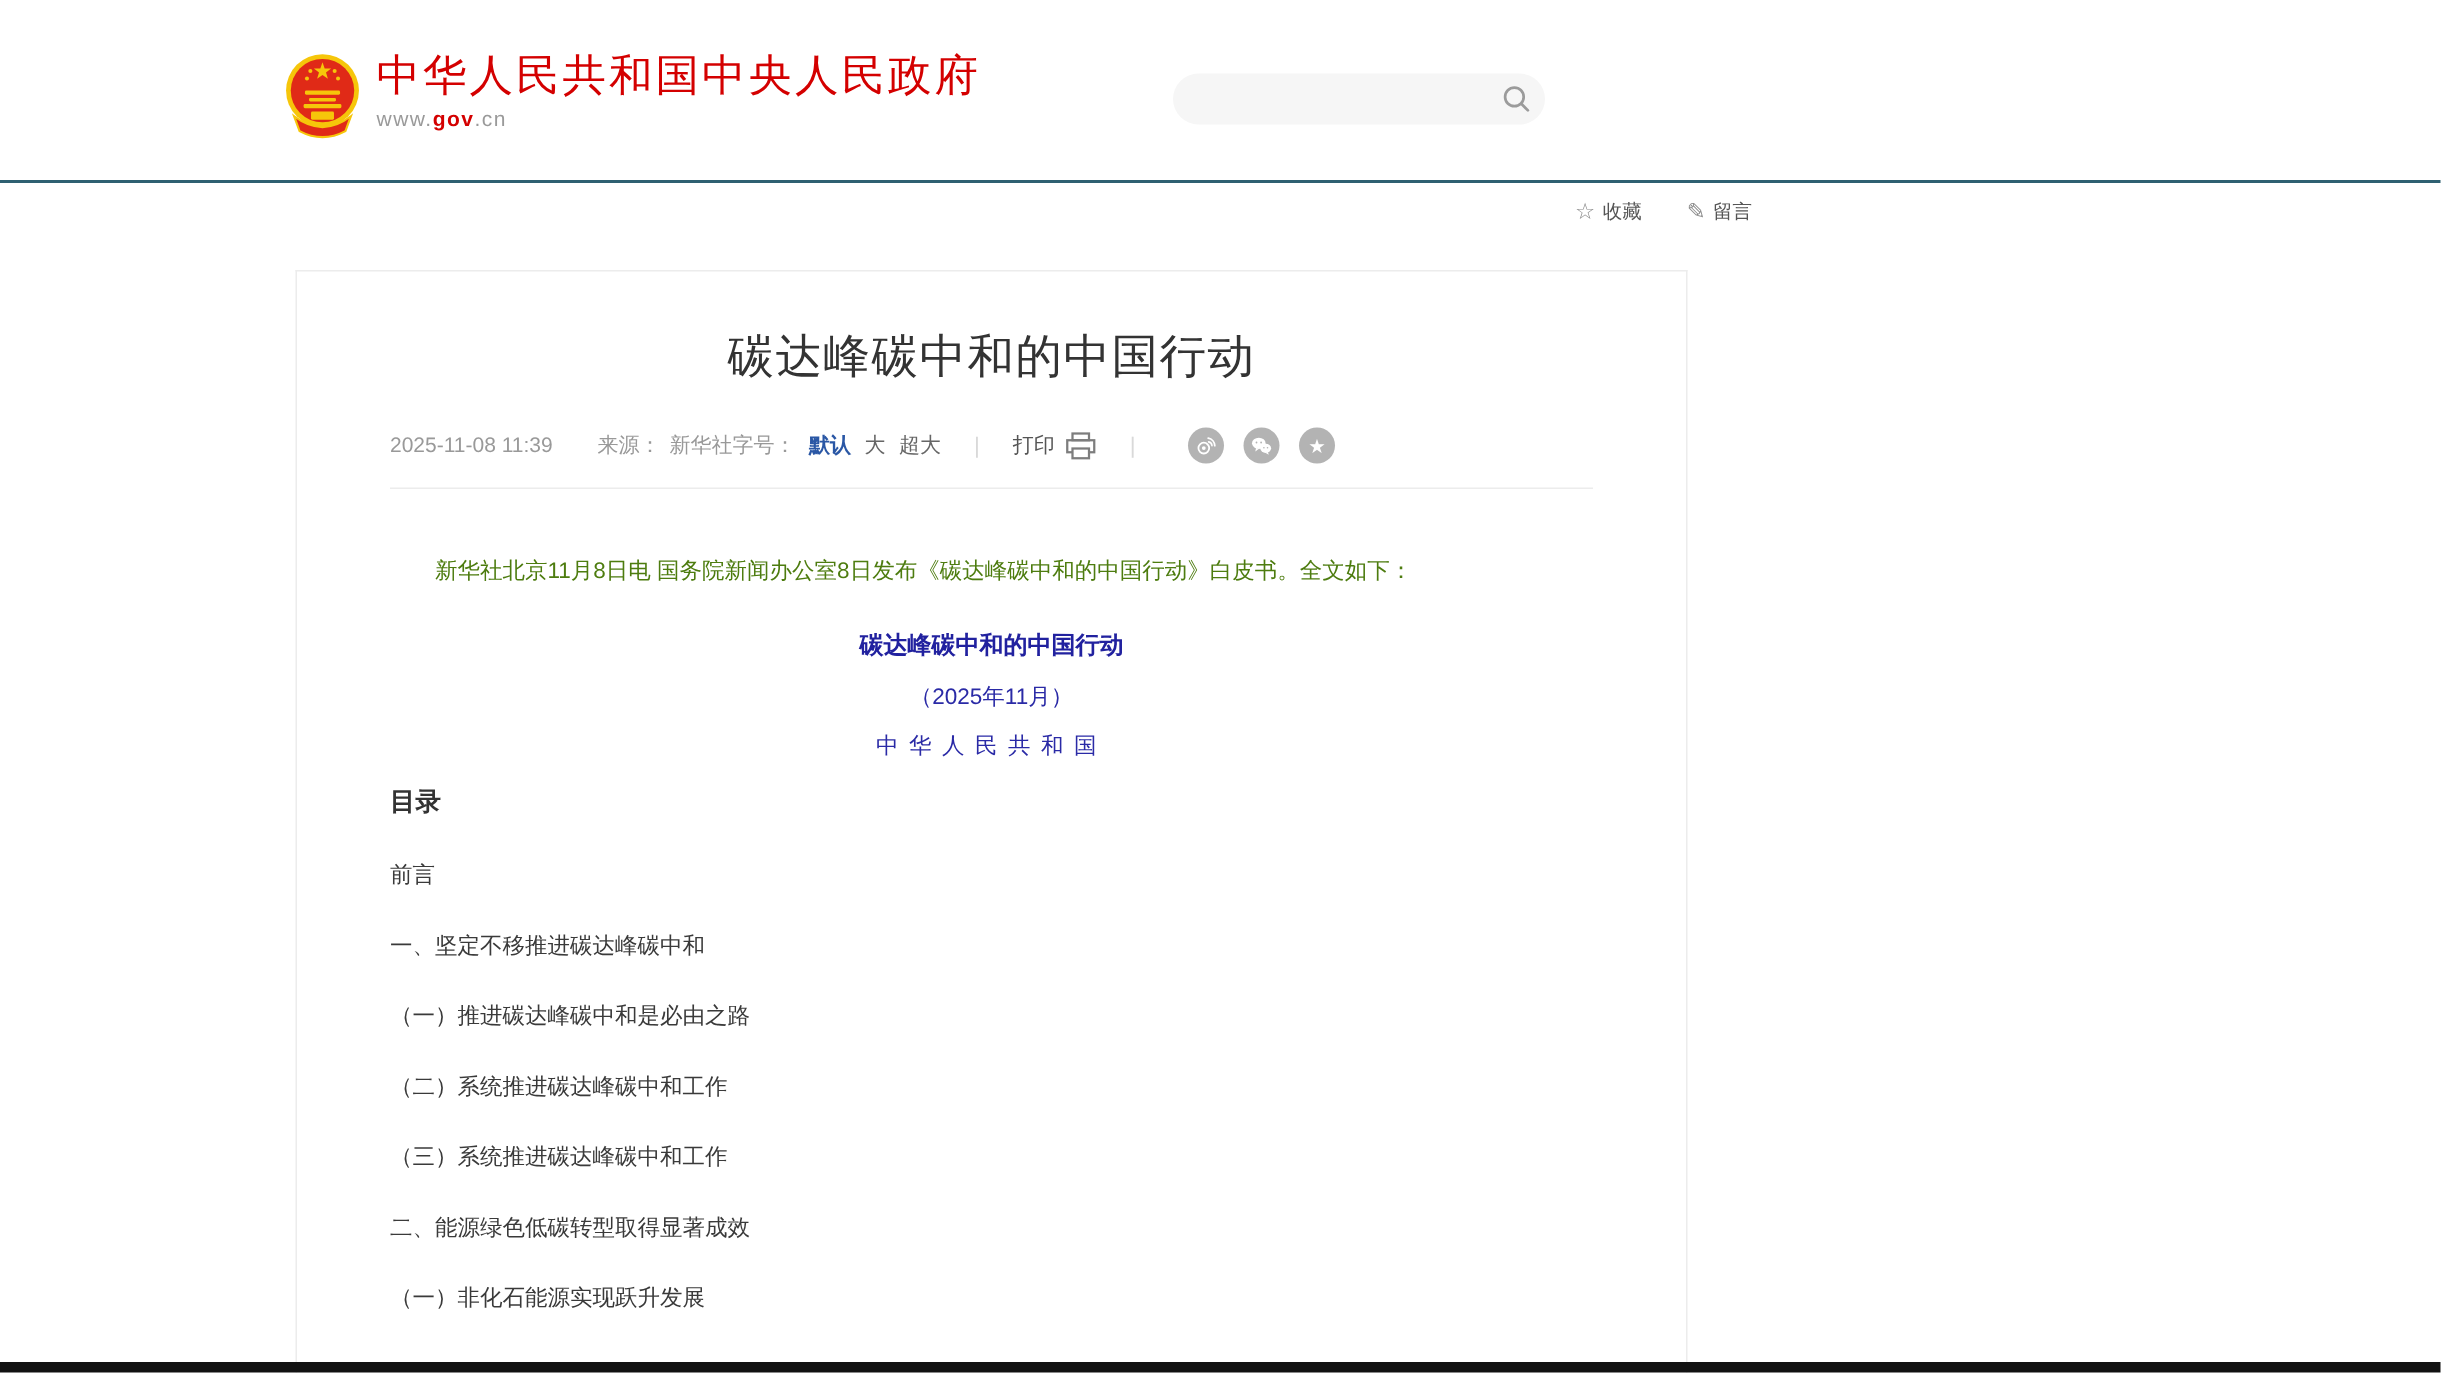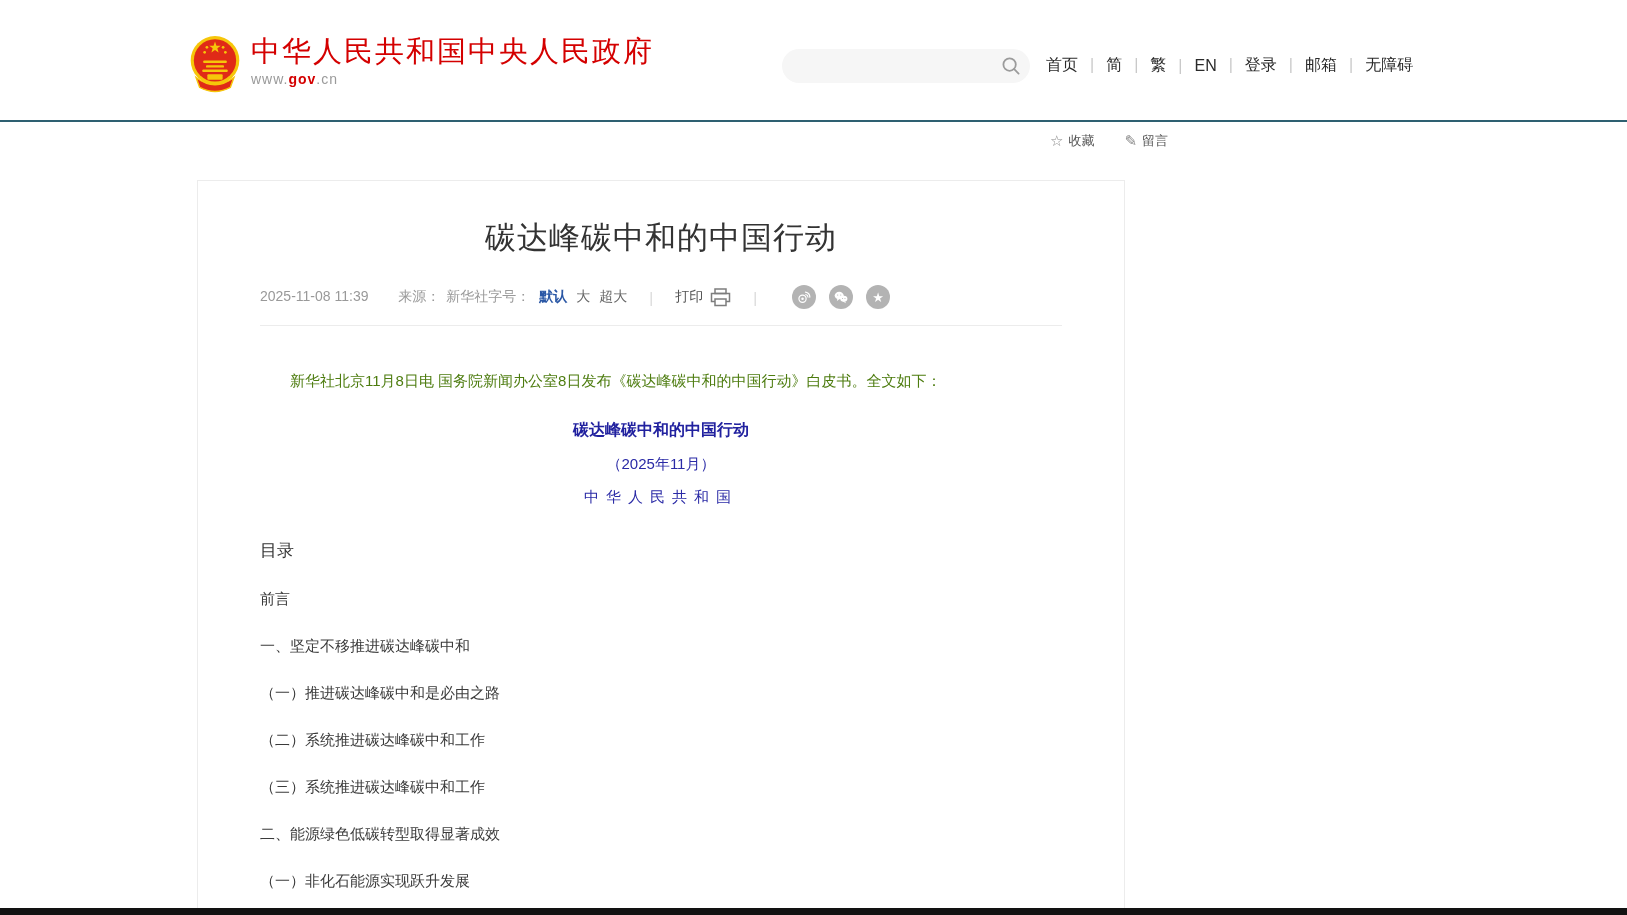--- a/index.html
+++ b/index.html
@@ -76,21 +76,21 @@
   .share-circle .star-glyph{color:#fff;font-size:13px;line-height:1;}
   
   .lead-para{
     margin-top:42px;font-size:15px;color:#4d7c0f;line-height:1.75;text-indent:2em;
   }
   .doc-title{margin-top:26px;text-align:center;font-size:16px;font-weight:bold;color:#21219f;}
   .doc-line{margin-top:14px;text-align:center;font-size:15px;color:#2a2aa6;}
   .doc-org{
     font-family:"DejaVu Serif","Liberation Serif",serif;letter-spacing:7px;font-size:15px;
   }
-  .toc-heading{margin-top:32px;font-size:17px;font-weight:normal;color:#333;}
+  .toc-heading{margin-top:16px;font-size:17px;font-weight:bold;color:#333;}
   .toc-list{margin:0;}
   .toc-item{margin-top:28px;font-size:15px;color:#3a3a3a;cursor:pointer;}
   
   .bottom-bar{
     position:absolute;left:0;right:0;bottom:0;height:7px;background:#121212;z-index:5;
   }
 </style>
 </head>
 <body>
 
@@ -119,29 +119,20 @@
   <div class="search-box">
     <input class="search-input" type="text" placeholder="" style="">
     <button class="search-btn">
       <svg width="20" height="20" viewBox="0 0 20 20">
         <circle cx="8.6" cy="8.6" r="6.2" fill="none" stroke="#9b9b9b" stroke-width="1.8"></circle>
         <line x1="13.2" y1="13.2" x2="17.6" y2="17.6" stroke="#9b9b9b" stroke-width="1.8" stroke-linecap="round"></line>
       </svg>
     </button>
   </div>
 
-  <nav class="top-nav">
-      <a href="#">首页</a>
-      <a href="#">简</a>
-      <a href="#">繁</a>
-      <a href="#">EN</a>
-      <a href="#">登录</a>
-      <a href="#">邮箱</a>
-      <a href="#">无障碍</a>
-    </nav>
 </div>
 
 <div class="action-row">
   <div class="action-item">
     <span class="glyph">☆</span>
     <span>收藏</span>
   </div>
   <div class="action-item">
     <span class="glyph">✎</span>
     <span>留言</span>

